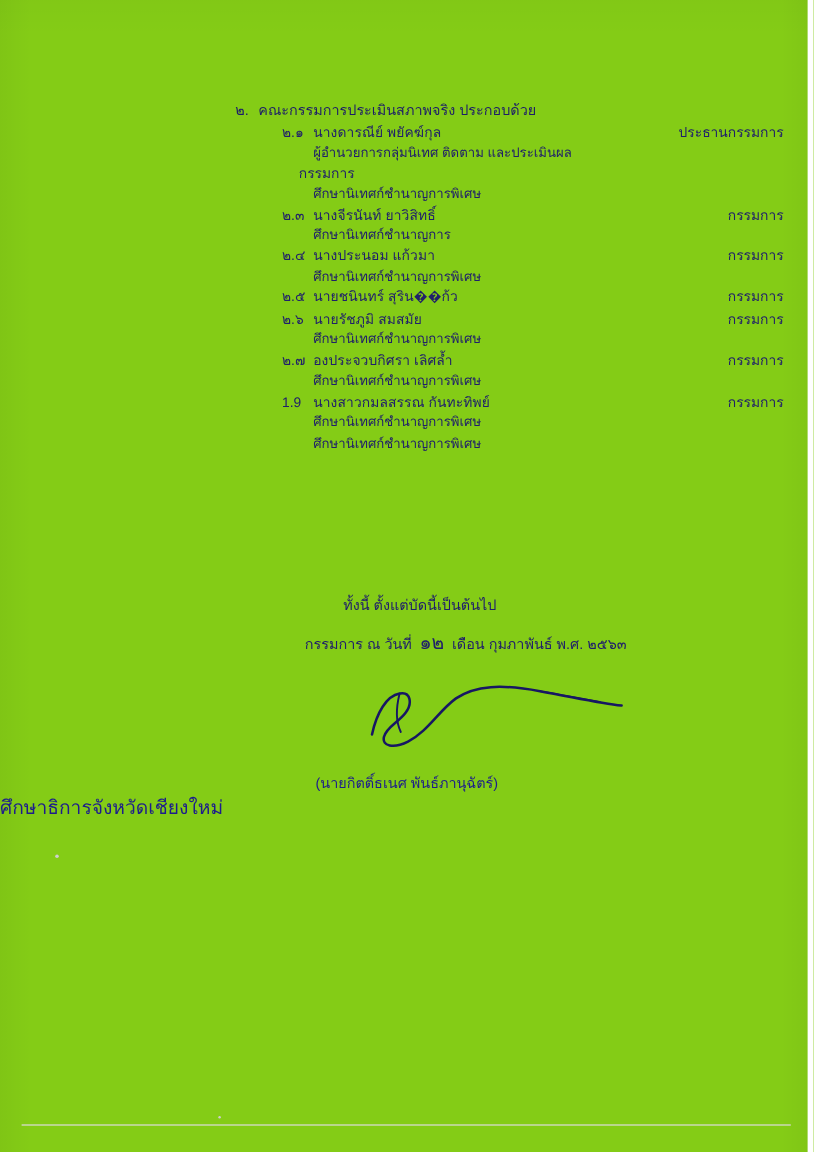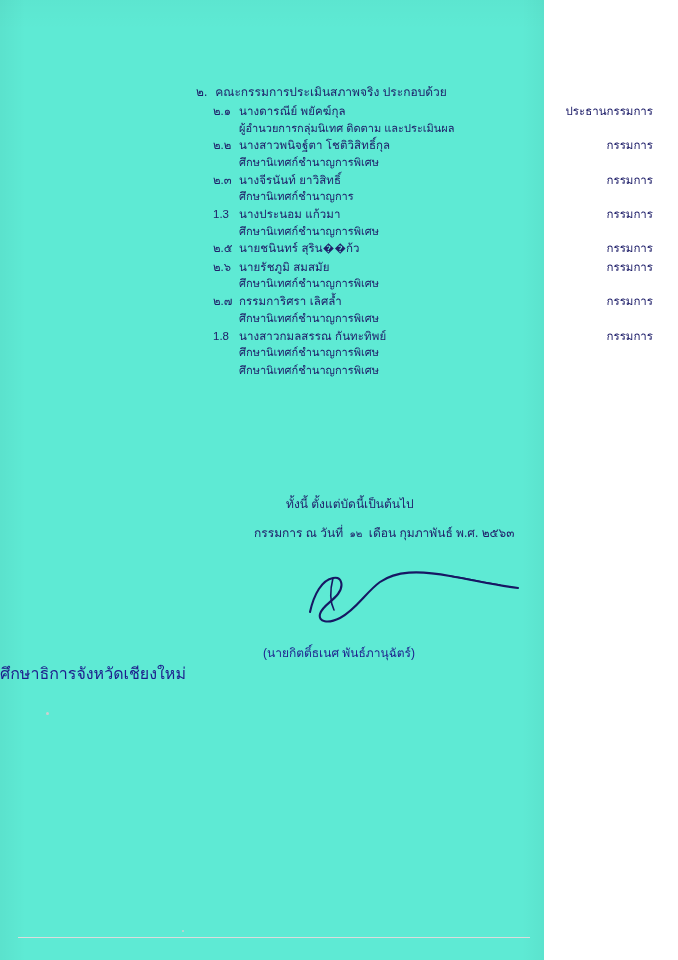--- a/index.html
+++ b/index.html
@@ -8,23 +8,23 @@
   }
   body {
     width: 678px;
     height: 960px;
     background: #ffffff;
     font-family: "Liberation Sans", sans-serif;
     overflow: hidden;
   }
   .page {
     position: relative;
-    width: 544px;
+    width: 673px;
     height: 960px;
-    background: #5eead4;
+    background: #84cc16;
     box-sizing: border-box;
   }
   
   .page::before {
     content: "";
     position: absolute;
     left: 0; top: 0; right: 0; bottom: 0;
     background:
       linear-gradient(to right, rgba(0,0,0,0.035) 0px, rgba(0,0,0,0) 26px),
       linear-gradient(to left, rgba(0,0,0,0.03) 0px, rgba(0,0,0,0) 22px),
@@ -70,20 +70,21 @@
 
   .entries {
     position: absolute;
     left: 213px;
     top: 104px;
     width: 440px;
   }
   .entry {
     position: relative;
     margin-bottom: 3px;
+    margin-left: 22px;
   }
   .entry-line1 {
     display: flex;
     align-items: baseline;
     justify-content: space-between;
     white-space: nowrap;
   }
   .entry-name {
     display: flex;
     align-items: baseline;
@@ -115,21 +116,21 @@
   }
   .announce {
     position: absolute;
     left: 254px;
     top: 525px;
     font-size: 12px;
     white-space: nowrap;
   }
   .announce .hand {
     font-family: "DejaVu Serif", serif;
-    font-size: 10px;
+    font-size: 16px;
     padding: 0 3px;
   }
 
   .signature {
     position: absolute;
     left: 300px;
     top: 560px;
     width: 230px;
     height: 70px;
   }
@@ -170,44 +171,40 @@
             <span class="entry-num">๒.๑</span>
             <span class="entry-person">นางดารณีย์  พยัคฆ์กุล</span>
           </span>
           <span class="entry-role">ประธานกรรมการ</span>
         </div>
         <div class="entry-line2">ผู้อำนวยการกลุ่มนิเทศ ติดตาม และประเมินผล</div>
       </div>
 
       <div class="entry">
         <div class="entry-line1">
-          <span class="entry-name">
-            <span class="entry-num">๒.๒</span>
-            <span class="entry-person">นางสาวพนิจฐ์ตา  โชติวิสิทธิ์กุล</span>
-          </span>
           <span class="entry-role">กรรมการ</span>
         </div>
         <div class="entry-line2">ศึกษานิเทศก์ชำนาญการพิเศษ</div>
       </div>
 
       <div class="entry">
         <div class="entry-line1">
           <span class="entry-name">
             <span class="entry-num">๒.๓</span>
             <span class="entry-person">นางจีรนันท์  ยาวิสิทธิ์</span>
           </span>
           <span class="entry-role">กรรมการ</span>
         </div>
         <div class="entry-line2">ศึกษานิเทศก์ชำนาญการ</div>
       </div>
 
       <div class="entry">
         <div class="entry-line1">
           <span class="entry-name">
-            <span class="entry-num">1.3</span>
+            <span class="entry-num">๒.๔</span>
             <span class="entry-person">นางประนอม  แก้วมา</span>
           </span>
           <span class="entry-role">กรรมการ</span>
         </div>
         <div class="entry-line2">ศึกษานิเทศก์ชำนาญการพิเศษ</div>
       </div>
 
       <div class="entry">
         <div class="entry-line1">
           <span class="entry-name">
@@ -226,31 +223,31 @@
           </span>
           <span class="entry-role">กรรมการ</span>
         </div>
         <div class="entry-line2">ศึกษานิเทศก์ชำนาญการพิเศษ</div>
       </div>
 
       <div class="entry">
         <div class="entry-line1">
           <span class="entry-name">
             <span class="entry-num">๒.๗</span>
-            <span class="entry-person">กรรมการิศรา  เลิศล้ำ</span>
-          </span>
-          <span class="entry-role">กรรมการ</span>
-        </div>
-        <div class="entry-line2">ศึกษานิเทศก์ชำนาญการพิเศษ</div>
-      </div>
-
-      <div class="entry">
-        <div class="entry-line1">
-          <span class="entry-name">
-            <span class="entry-num">1.8</span>
+            <span class="entry-person">องประจวบกิศรา  เลิศล้ำ</span>
+          </span>
+          <span class="entry-role">กรรมการ</span>
+        </div>
+        <div class="entry-line2">ศึกษานิเทศก์ชำนาญการพิเศษ</div>
+      </div>
+
+      <div class="entry">
+        <div class="entry-line1">
+          <span class="entry-name">
+            <span class="entry-num">1.9</span>
             <span class="entry-person">นางสาวกมลสรรณ  กันทะทิพย์</span>
           </span>
           <span class="entry-role">กรรมการ</span>
         </div>
         <div class="entry-line2">ศึกษานิเทศก์ชำนาญการพิเศษ</div>
       </div>
 
       <div class="entry">
         <div class="entry-line2">ศึกษานิเทศก์ชำนาญการพิเศษ</div>
       </div>

